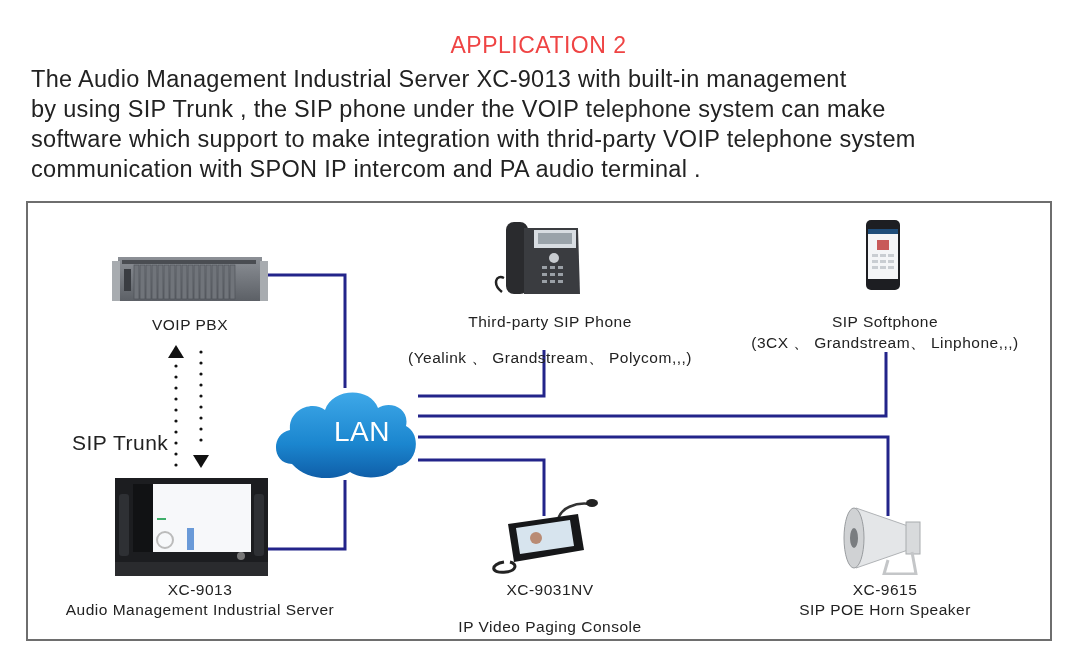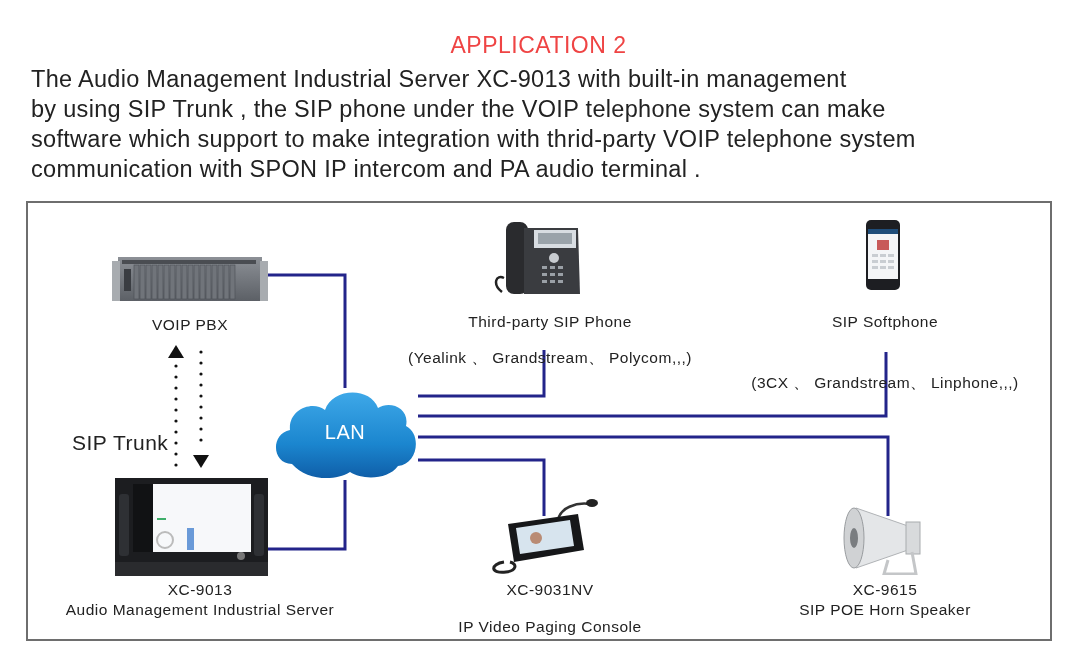--- a/index.html
+++ b/index.html
@@ -103,21 +103,21 @@
 <svg class="dev" style="left:270px;top:382px;" width="150" height="100" viewBox="0 0 150 100">
   <defs>
       <linearGradient id="cg" x1="0" y1="0" x2="0" y2="1">
         <stop offset="0" stop-color="#3ea8e8"></stop>
         <stop offset="0.6" stop-color="#1b86cf"></stop>
         <stop offset="1" stop-color="#0f5ea8"></stop>
       </linearGradient>
     </defs>
   <path d="M22,82 C2,82 0,52 20,48 C18,28 42,18 55,28 C62,6 100,4 108,26 C120,18 140,26 136,44 C152,52 148,82 128,84 C118,98 92,98 80,90 C64,100 36,98 22,82 Z" fill="url(#cg)"></path>
 </svg>
-<div class="label" style="left:300px;width:90px;top:418px;font-size:20px;color:#ffffff;line-height:28px;">LAN</div>
+<div class="label" style="left:300px;width:90px;top:418px;font-size:28px;color:#ffffff;line-height:28px;text-align:right;">LAN</div>
 
 <svg class="dev" style="left:494px;top:218px;" width="90" height="82" viewBox="0 0 90 82">
   <path d="M8,74 C-2,66 2,56 10,60" fill="none" stroke="#222" stroke-width="2.5"></path>
   <rect x="12" y="4" width="22" height="72" rx="8" fill="#2a2b2e"></rect>
   <path d="M30,10 L84,10 L86,76 L30,76 Z" fill="#3a3c40"></path>
   <rect x="40" y="12" width="42" height="18" fill="#d8dde2"></rect>
   <rect x="44" y="15" width="34" height="11" fill="#9aa3aa"></rect>
   <circle cx="60" cy="40" r="5" fill="#c8ccd0"></circle>
   <g fill="#9aa0a6">
     <rect x="48" y="48" width="5" height="3"></rect>
@@ -145,21 +145,21 @@
       <rect x="22" y="34" width="6" height="3"></rect>
   <rect x="6" y="40" width="6" height="3"></rect>
       <rect x="14" y="40" width="6" height="3"></rect>
       <rect x="22" y="40" width="6" height="3"></rect>
   <rect x="6" y="46" width="6" height="3"></rect>
       <rect x="14" y="46" width="6" height="3"></rect>
       <rect x="22" y="46" width="6" height="3"></rect>
     </g>
 </svg>
 <div class="label" style="left:720px;width:330px;top:312px;">SIP Softphone</div>
-<div class="label" style="left:720px;width:330px;top:333px;margin-top:40px;">(3CX 、 Grandstream、 Linphone,,,)</div>
+<div class="label" style="left:720px;width:330px;top:333px;">(3CX 、 Grandstream、 Linphone,,,)</div>
 
 <svg class="dev" style="left:115px;top:478px;" width="153" height="98" viewBox="0 0 153 98">
   <rect x="0" y="0" width="153" height="98" fill="#1c1d20"></rect>
   <rect x="4" y="16" width="10" height="62" rx="3" fill="#2e3034"></rect>
   <rect x="139" y="16" width="10" height="62" rx="3" fill="#2e3034"></rect>
   <rect x="18" y="6" width="20" height="68" fill="#111214"></rect>
   <rect x="38" y="6" width="98" height="68" fill="#f7f8fa"></rect>
   <rect x="42" y="40" width="9" height="2" fill="#3fae6a"></rect>
   <circle cx="50" cy="62" r="8" fill="none" stroke="#bbb" stroke-width="2"></circle>
   <rect x="72" y="50" width="7" height="22" fill="#6a9ad8"></rect>

